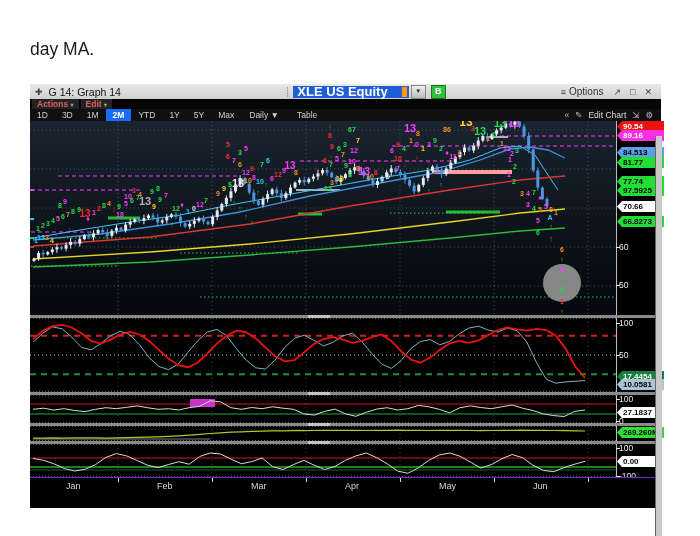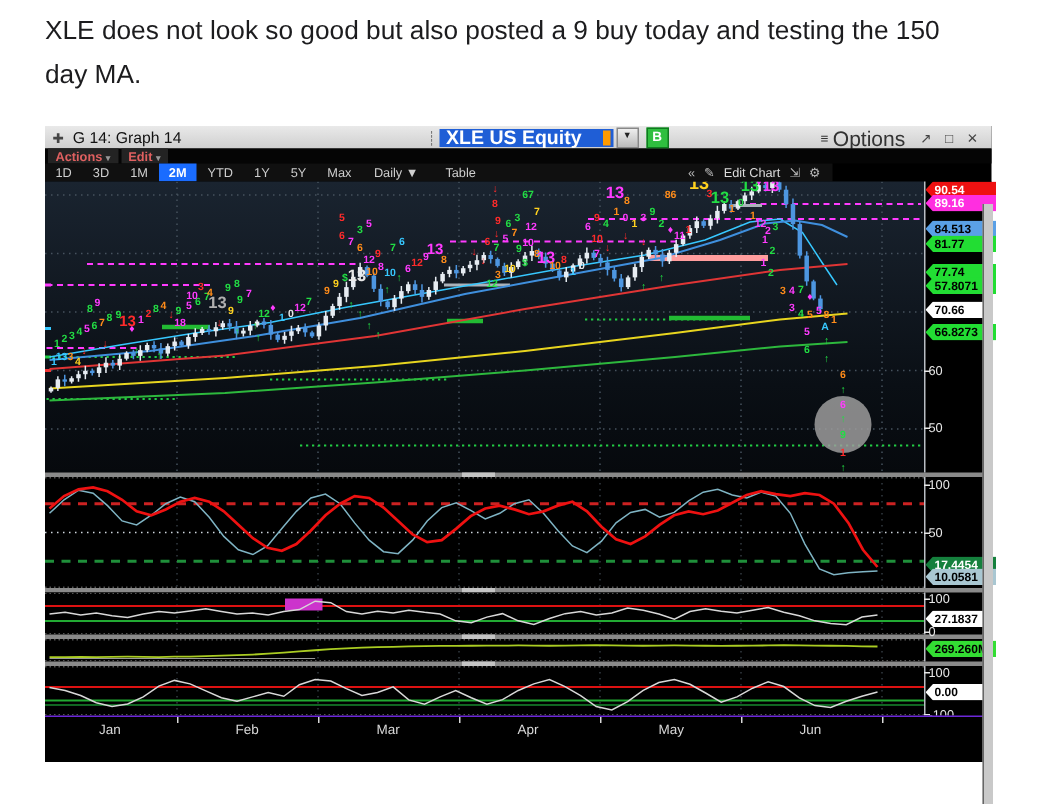--- a/index.html
+++ b/index.html
@@ -18,27 +18,27 @@
   .sec-field{background:#1f5ed6;color:#fff;font-weight:bold;font-size:13px;
              height:12px;line-height:12px;padding:0 2px 0 4px;margin-left:3px;
              display:flex;align-items:center;}
   .cursor{display:inline-block;width:5px;height:10px;background:#ff9a00;margin-left:14px;}
   .dd-btn{width:13px;height:12px;background:linear-gradient(#eee,#bbb);border:1px solid #888;
           font-size:6px;color:#222;text-align:center;line-height:11px;margin-left:2px;}
   .b-btn{width:13px;height:12px;background:#2fbf3f;border:1px solid #0f7a1f;color:#fff;
          font-weight:bold;font-size:9px;text-align:center;line-height:11px;margin-left:5px;}
   .tb-right{margin-left:auto;display:flex;align-items:center;color:#333;}
   .tb-right .opt-ico{font-size:9px;margin-right:3px;}
-  .tb-right .opt{font-size:14px;margin-right:10px;}
+  .tb-right .opt{font-size:10px;margin-right:10px;}
   .tb-right .wico{font-size:9px;color:#444;margin-right:9px;}
   #actionsrow{position:absolute;left:0;top:15px;width:631px;height:10px;background:#050505;
               display:flex;align-items:center;font-size:8.5px;font-weight:bold;color:#e06060;}
   .menu-item{background:#232323;padding:0 5px;height:10px;line-height:10px;margin-left:2px;}
   .menu-item .car{color:#999;font-size:6px;}
-  #periodsrow{position:absolute;left:0;top:25px;width:525px;height:12px;background:#101010;
+  #periodsrow{position:absolute;left:0;top:25px;width:631px;height:12px;background:#101010;
               display:flex;align-items:center;font-size:8.5px;color:#cfcfcf;}
   .pbtn{padding:0 7px;height:12px;line-height:12px;}
   .pbtn.active{background:#1a6cff;color:#fff;font-weight:bold;}
   .freq{padding:0 8px;} .tbl{padding:0 10px;}
   .pr-right{margin-left:auto;display:flex;align-items:center;color:#bbb;margin-right:8px;}
   .pr-right span{margin-left:6px;}
   .editchart{color:#ddd;}
   
   #chartarea{position:absolute;left:0;top:37px;width:631px;height:387px;background:#000;}
   .panel{position:absolute;left:0;width:586px;overflow:hidden;}
@@ -64,21 +64,21 @@
   #yearrow span{position:absolute;left:278px;top:1px;}
   #edgebar{position:absolute;left:625px;top:15px;width:6px;height:409px;
            background:#c9c9c9;border-left:1px solid #666;}
   svg{position:absolute;left:0;top:0;}
 </style>
 </head>
 <body>
 <div id="app">
 
   <div class="note">
-    <span>XLE does not look so good but also posted a 9 buy today and testing the 150</span><br>
+    <br>
     <span>day MA.</span>
   </div>
 
   <div id="bbg">
     <div id="titlebar">
       <span class="tb-icon">✚</span>
       <span class="tb-title">G 14: Graph 14</span>
       <span class="grip">┊</span>
       <span class="sec-field">
         <span>XLE US Equity</span>
@@ -634,21 +634,21 @@
       <div class="axiscol" id="ax-main" style="top:0;height:194px">
           <div class="tickmark" style="top: 126px;"></div>
           <div class="tick" style="top: 121px;">60</div>
           <div class="tickmark" style="top: 164px;"></div>
           <div class="tick" style="top: 159px;">50</div>
           <div class="tag" style="top: 0px; background: rgb(238, 17, 17); color: rgb(255, 255, 255);">90.54</div>
           <div class="tag" style="top: 9px; background: rgb(255, 46, 224); color: rgb(255, 255, 255);">89.16</div>
           <div class="tag" style="top: 26px; background: rgb(90, 160, 230); color: rgb(0, 0, 0);">84.513</div>
           <div class="tag" style="top: 36px; background: rgb(34, 221, 51); color: rgb(0, 0, 0);">81.77</div>
           <div class="tag" style="top: 55px; background: rgb(34, 221, 51); color: rgb(0, 0, 0);">77.74</div>
-          <div class="tag" style="top: 64px; background: rgb(34, 221, 51); color: rgb(0, 0, 0);">57.8071</div>
+          <div class="tag" style="top: 64px; background: rgb(34, 221, 51); color: rgb(0, 0, 0);">97.5925</div>
           <div class="tag" style="top: 80px; background: rgb(255, 255, 255); color: rgb(0, 0, 0);">70.66</div>
           <div class="tag" style="top: 95px; background: rgb(34, 221, 51); color: rgb(0, 0, 0);">66.8273</div>
         </div>
       <div class="axiscol" id="ax-stoch" style="top:197px;height:74px">
           <div class="tickmark" style="top: 5px;"></div>
           <div class="tick" style="top: 0px;">100</div>
           <div class="tickmark" style="top: 37px;"></div>
           <div class="tick" style="top: 32px;">50</div>
           <div class="tag" style="top: 53px; background: #15803d; color: rgb(255, 255, 255);">17.4454</div>
           <div class="tag" style="top: 61px; background: rgb(169, 199, 210); color: rgb(0, 0, 0);">10.0581</div>

